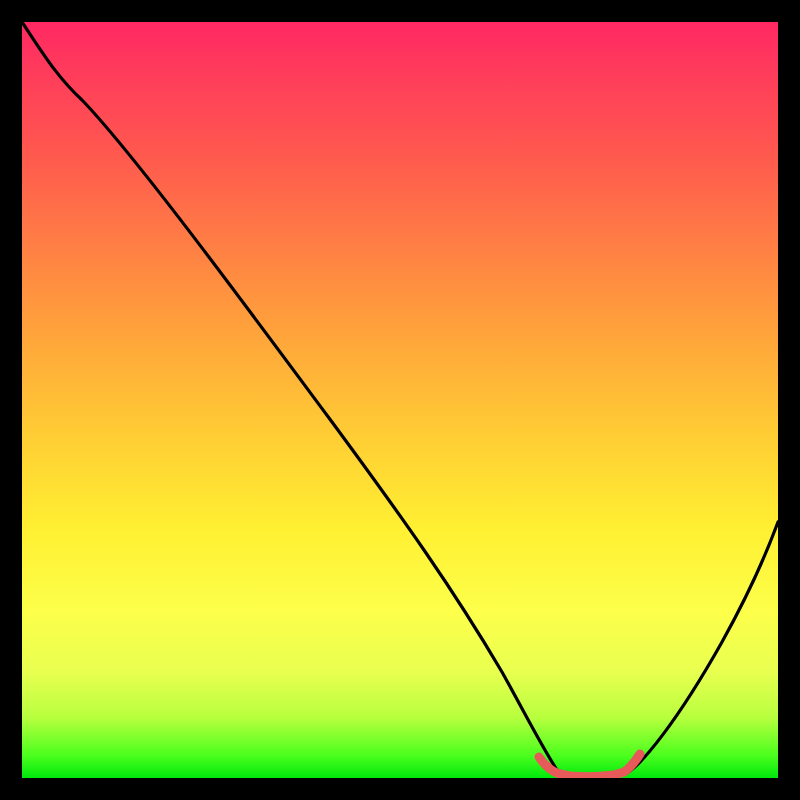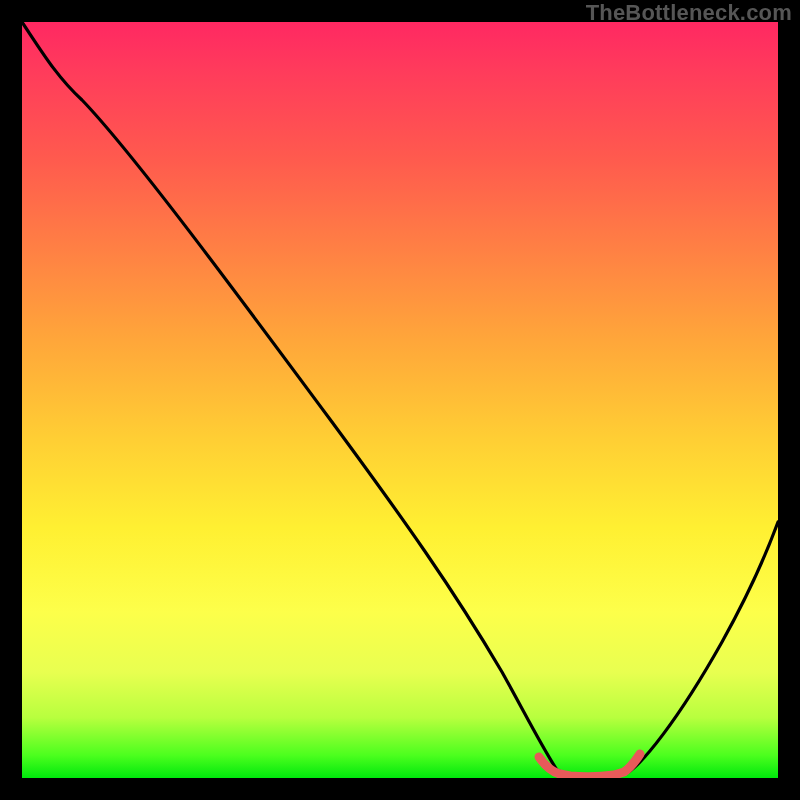--- a/index.html
+++ b/index.html
@@ -73,15 +73,14 @@
       <path d="M 517 735
                C 524 745, 530 750, 538 752
                L 548 754
                C 560 755, 578 755, 592 753
                L 602 750
                C 608 746, 613 740, 618 732" fill="none" stroke="#e85a5a" stroke-width="9" stroke-linecap="round" stroke-linejoin="round"></path>
     </svg>
 
   </div>
 
-  <div class="watermark">TheBottleneck.com</div>
 
 </div>
 
 </body></html>

